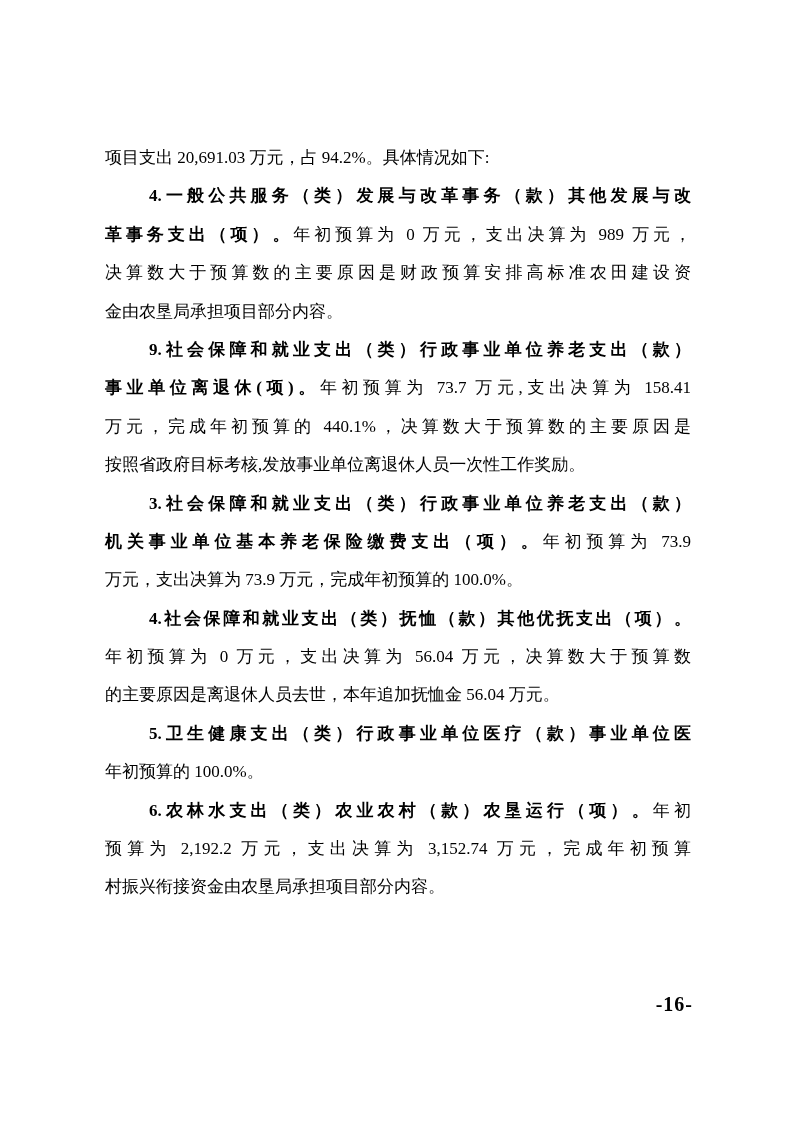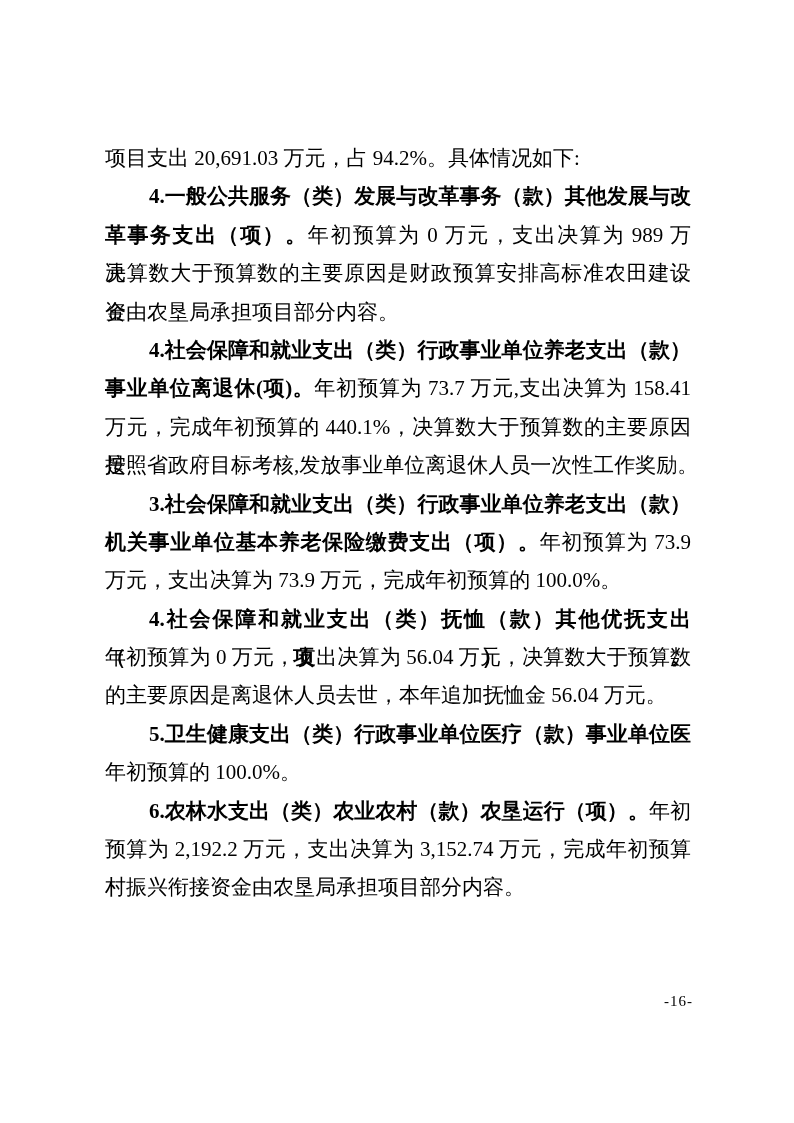--- a/index.html
+++ b/index.html
@@ -10,56 +10,57 @@
     background: #ffffff;
     overflow: hidden;
     font-family: "Liberation Serif", "DejaVu Serif", serif;
     color: #000000;
   }
   .doc-body {
     position: absolute;
     left: 105px;
     top: 139px;
     width: 586px;
-    font-size: 21px;
+    font-size: 17px;
     line-height: 38.4px;
   }
   .line {
     height: 38.4px;
     white-space: nowrap;
   }
   .line.just {
     white-space: normal;
     text-align: justify;
     text-align-last: justify;
   }
   .line.indent { text-indent: 44px; }
   .seg { font-weight: normal; }
   .seg.b { font-weight: bold; }
   .footer {
     position: absolute;
     top: 993px;
     right: 101px;
-    font-size: 15px;
+    font-size: 20px;
     letter-spacing: 1px;
     font-family: "Liberation Serif", "DejaVu Serif", serif;
     color: #000000;
+    font-weight: bold;
   }
 </style>
 </head>
 <body>
 
 <div class="page">
   <div class="doc-body" id="doc-body">
       <div class="line"><span class="seg">项目支出 20,691.03 万元，占 94.2%。具体情况如下:</span></div>
       <div class="line indent just"><span class="seg b">4.一般公共服务（类）发展与改革事务（款）其他发展与改</span></div>
       <div class="line just"><span class="seg b">革事务支出（项）。</span><span class="seg">年初预算为 0 万元，支出决算为 989 万元，</span></div>
       <div class="line just"><span class="seg">决算数大于预算数的主要原因是财政预算安排高标准农田建设资</span></div>
       <div class="line"><span class="seg">金由农垦局承担项目部分内容。</span></div>
-      <div class="line indent just"><span class="seg b">4.社会保障和就业支出（类）行政事业单位养老支出（款）</span></div>
+      <div class="line indent just"><span class="seg b">9.社会保障和就业支出（类）行政事业单位养老支出（款）</span></div>
       <div class="line just"><span class="seg b">事业单位离退休(项)。</span><span class="seg">年初预算为 73.7 万元,支出决算为 158.41</span></div>
       <div class="line just"><span class="seg">万元，完成年初预算的 440.1%，决算数大于预算数的主要原因是</span></div>
       <div class="line"><span class="seg">按照省政府目标考核,发放事业单位离退休人员一次性工作奖励。</span></div>
       <div class="line indent just"><span class="seg b">3.社会保障和就业支出（类）行政事业单位养老支出（款）</span></div>
       <div class="line just"><span class="seg b">机关事业单位基本养老保险缴费支出（项）。</span><span class="seg">年初预算为 73.9</span></div>
       <div class="line"><span class="seg">万元，支出决算为 73.9 万元，完成年初预算的 100.0%。</span></div>
       <div class="line indent just"><span class="seg b">4.社会保障和就业支出（类）抚恤（款）其他优抚支出（项）。</span></div>
       <div class="line just"><span class="seg">年初预算为 0 万元，支出决算为 56.04 万元，决算数大于预算数</span></div>
       <div class="line"><span class="seg">的主要原因是离退休人员去世，本年追加抚恤金 56.04 万元。</span></div>
       <div class="line indent just"><span class="seg b">5.卫生健康支出（类）行政事业单位医疗（款）事业单位医</span></div>

